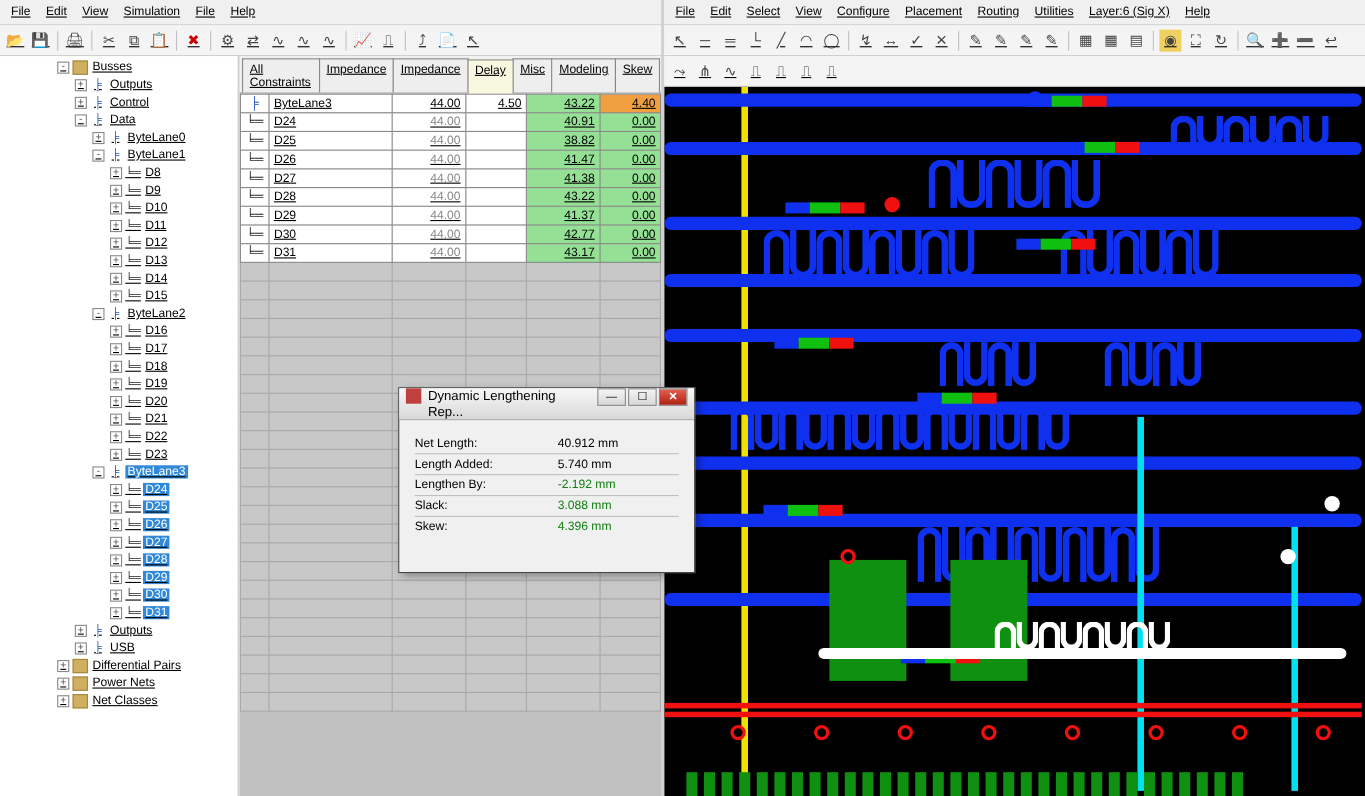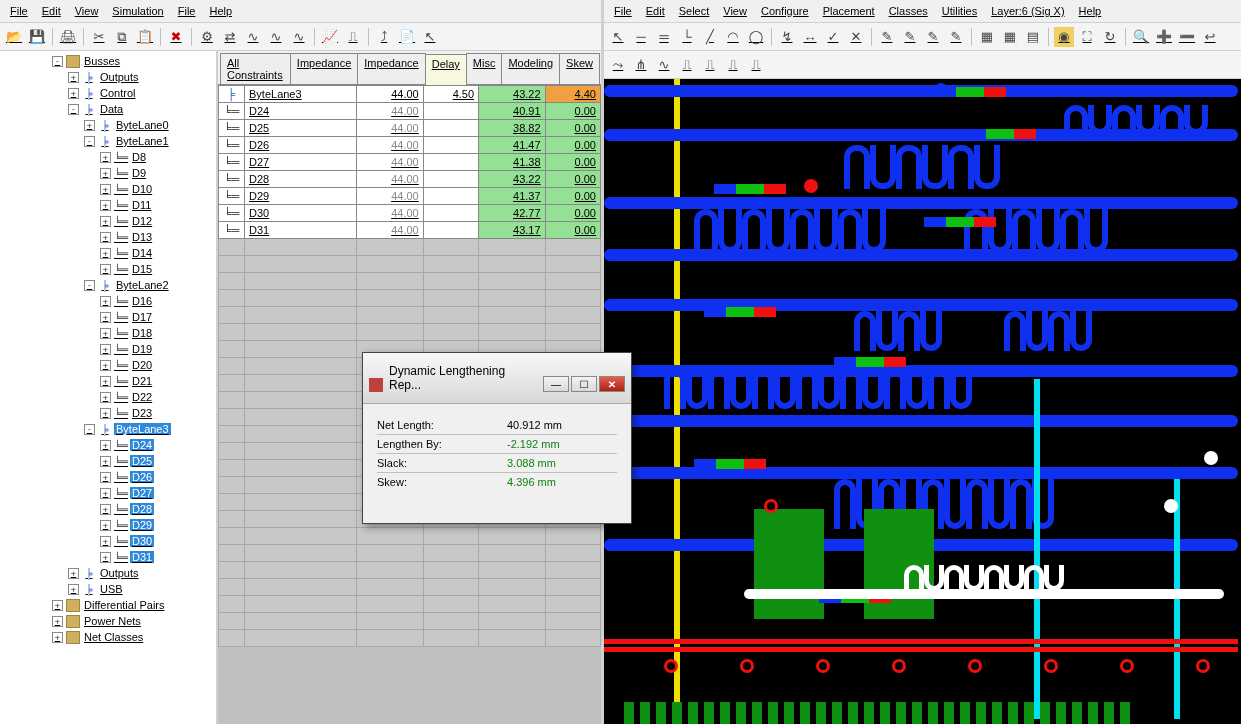--- a/index.html
+++ b/index.html
@@ -72,21 +72,21 @@
 .serp { position: absolute; border: 6px solid #1030f0; border-bottom: none; border-radius: 12px 12px 0 0; }
 .serp.d { border-top: none; border-bottom: 6px solid #1030f0; border-radius: 0 0 12px 12px; }
 .wtrace { position:absolute; height:10px; background:#fff; border-radius:5px; }
 .wserp { position:absolute; border:5px solid #fff; border-bottom:none; border-radius:10px 10px 0 0; }
 .wserp.d { border-top:none; border-bottom:5px solid #fff; border-radius:0 0 10px 10px; }
 .comb { position:absolute; bottom:0; display:flex; gap:6px; }
 .comb span { width:10px; height:22px; background:#109010; }
 
 
 .dialog { position: absolute; left: 362px; top: 352px; width: 270px; background: #f0f0f0; border: 1px solid #444; box-shadow: 3px 3px 8px rgba(0,0,0,.4); }
-.dlg-title { background: linear-gradient(#f8f8f8,#d8d8d8); padding: 11px 6px; display: flex; align-items: flex-end; gap: 6px; border-bottom: 1px solid #aaa; }
+.dlg-title { background: linear-gradient(#f8f8f8,#d8d8d8); padding: 0 6px; display: flex; align-items: flex-start; gap: 6px; border-bottom: 1px solid #aaa; }
 .dlg-title .ico { width: 14px; height: 14px; background: #c04040; display:inline-block; }
 .dlg-title .txt { flex: 1; font-size: 12px; }
 .dlg-btns { display: flex; gap: 2px; }
 .dlg-btn { width: 26px; height: 16px; background: linear-gradient(#f4f4f4,#d8d8d8); border: 1px solid #888; display:inline-flex; align-items:center; justify-content:center; font-size:10px; cursor:pointer; }
 .dlg-btn.close { background: linear-gradient(#e06050,#b02010); color:#fff; font-weight:bold; }
 .dlg-body { padding: 12px 14px 32px 14px; font-family: "Courier New", monospace; font-size: 12px; }
 .dlg-row { display: flex; border-bottom: 1px solid #c0c0c0; padding: 3px 0; }
 .dlg-row:last-child { border-bottom: none; }
 .dlg-k { width: 130px; }
 .dlg-v { flex: 1; text-align: left; }
@@ -646,21 +646,21 @@
   </div>
 
   <div class="right-panel">
     <div class="menubar">
       <span>File</span>
       <span>Edit</span>
       <span>Select</span>
       <span>View</span>
       <span>Configure</span>
       <span>Placement</span>
-      <span>Classes</span>
+      <span>Routing</span>
       <span>Utilities</span>
       <span>Layer:6 (Sig X)</span>
       <span>Help</span>
     </div>
     <div class="toolbar">
       <span class="tbtn">↖</span>
       <span class="tbtn">─</span>
       <span class="tbtn">═</span>
       <span class="tbtn">└</span>
       <span class="tbtn">╱</span>
@@ -884,20 +884,24 @@
       <span class="dlg-btn">☐</span>
       <span class="dlg-btn close">✕</span>
     </span>
   </div>
   <div class="dlg-body" id="dlgbody">
       <div class="dlg-row">
     <span class="dlg-k">Net Length:</span>
     <span class="dlg-v ">40.912 mm</span>
   </div>
       <div class="dlg-row">
+    <span class="dlg-k">Length Added:</span>
+    <span class="dlg-v ">5.740 mm</span>
+  </div>
+      <div class="dlg-row">
     <span class="dlg-k">Lengthen By:</span>
     <span class="dlg-v green">-2.192 mm</span>
   </div>
       <div class="dlg-row">
     <span class="dlg-k">Slack:</span>
     <span class="dlg-v green">3.088 mm</span>
   </div>
       <div class="dlg-row">
     <span class="dlg-k">Skew:</span>
     <span class="dlg-v green">4.396 mm</span>

